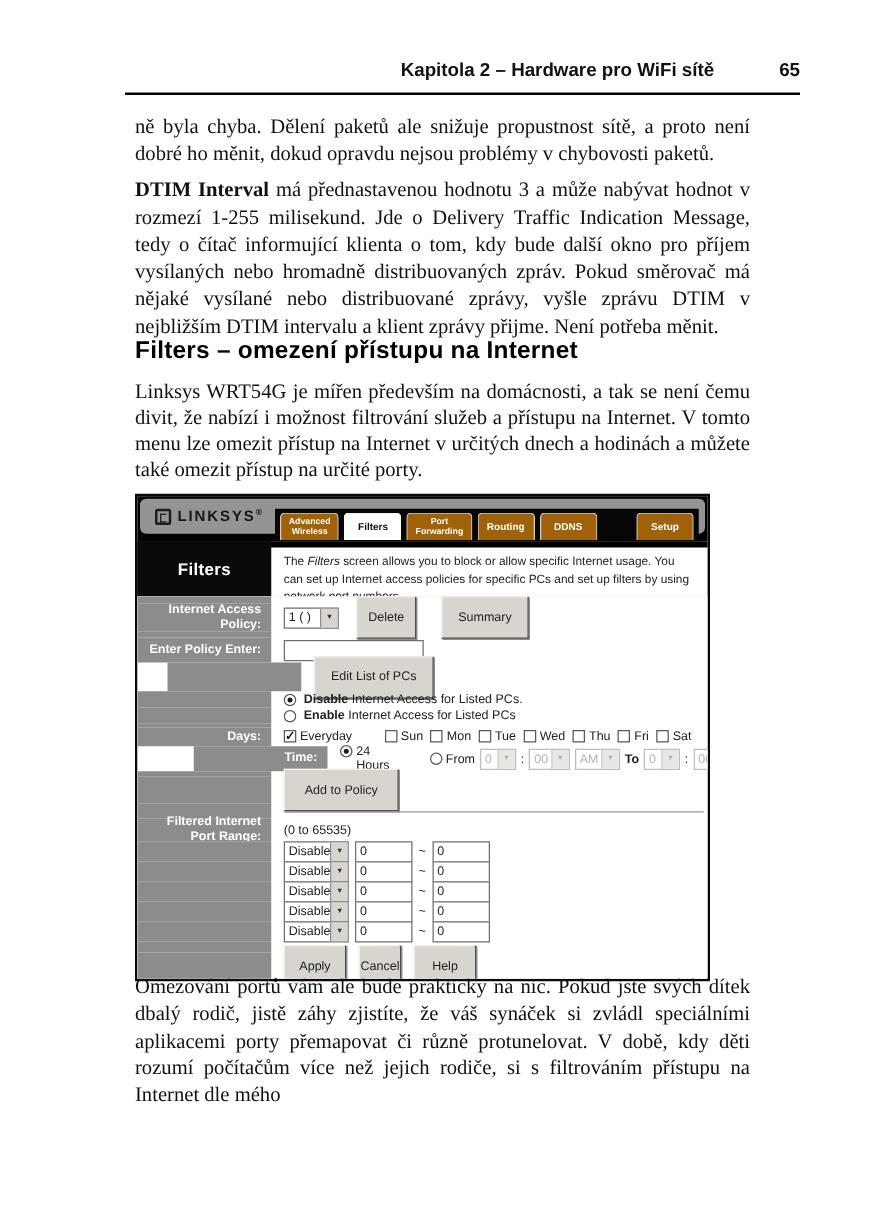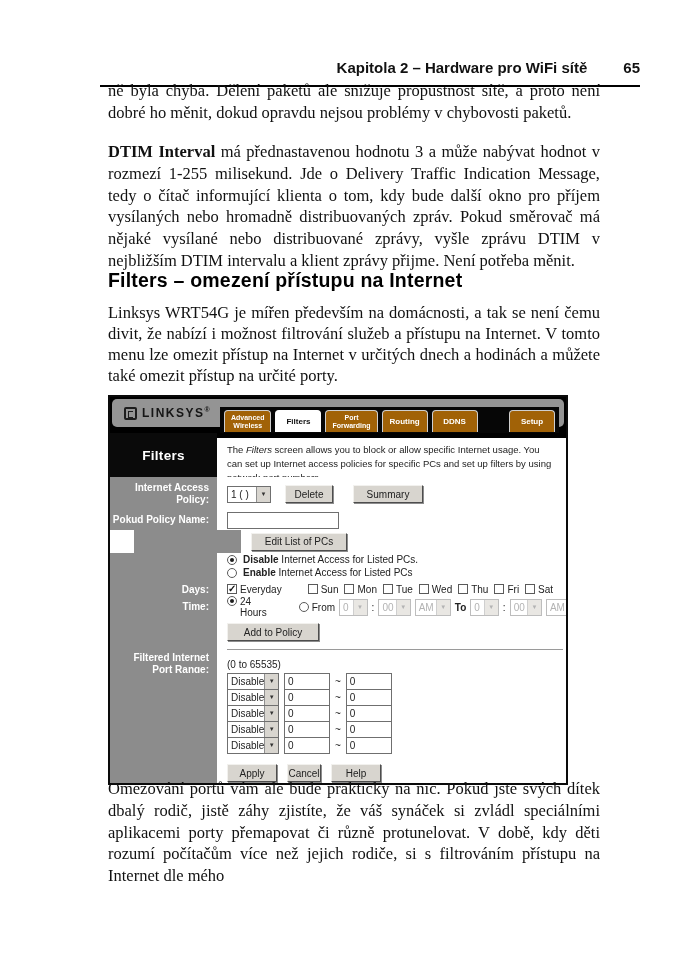--- a/index.html
+++ b/index.html
@@ -4,26 +4,26 @@
 <style>
   * { margin:0; padding:0; box-sizing:border-box; }
   html,body { background:#e8e8e8; }
   .page {
     position:relative; width:700px; height:968px; margin:0 auto;
     background:#ffffff; overflow:hidden;
     font-family:"Liberation Serif", serif; color:#111;
   }
   
   .bk-header {
-    position:absolute; left:100px; top:59px; width:540px;
+    position:absolute; left:100px; top:48px; width:540px;
     display:flex; justify-content:flex-end; align-items:baseline;
     border-bottom:2.5px solid #000; padding-bottom:9px;
     font-family:"Liberation Sans", sans-serif; font-weight:bold; font-size:15px;
   }
-  .bk-header .pgnum { margin-left:36px; }
+  .bk-header .pgnum { margin-left:52px; }
   .bk-par {
     position:absolute; left:108px; width:492px;
     font-size:16.5px; line-height:1.32; text-align:justify;
   }
   .bk-heading {
     position:absolute; left:108px; width:492px;
     font-family:"Liberation Sans", sans-serif; font-weight:bold; font-size:19.5px;
     letter-spacing:0.2px; color:#000;
   }
   
@@ -83,21 +83,21 @@
     padding-right:8px; color:#fff; font-weight:bold; font-size:10px; line-height:1.2;
     text-align:right;
   }
   .row-main { flex:1; display:flex; align-items:center; padding-left:10px; gap:6px; font-size:10px; color:#222; }
   .filler { flex:1; display:flex; }
   
   .btn {
     display:inline-flex; align-items:center; justify-content:center;
     background:#d8d5cf; color:#222; font-size:10px; font-family:"Liberation Sans",sans-serif;
     border:1px solid; border-color:#f2f1ee #4d4d4d #4d4d4d #f2f1ee;
-    box-shadow:1px 1px 0 #8d8d8d; height:18px; padding:0 10px; cursor:pointer;
+    box-shadow:1px 1px 0 #8d8d8d; height:18px; padding:16px 10px; cursor:pointer;
   }
   .sel {
     display:inline-flex; align-items:center; height:17px; background:#fff;
     border:1px solid #6f6f6f; font-size:10px; color:#222; padding-left:3px; cursor:pointer;
   }
   .sel .arrow {
     width:14px; align-self:stretch; margin-left:auto; background:#d8d5cf;
     border-left:1px solid #8f8f8f; display:flex; align-items:center; justify-content:center;
     color:#333;
   }
@@ -131,21 +131,21 @@
 </head>
 <body>
 
 <div class="page">
 
   <div class="bk-header">
     <span>Kapitola 2 – Hardware pro WiFi sítě</span>
     <span class="pgnum">65</span>
   </div>
 
-  <p class="bk-par" style="top:80px;font-family:Liberation Serif, serif;">ně byla chyba. Dělení paketů ale snižuje propustnost sítě, a proto není dobré ho měnit, dokud opravdu nejsou problémy v chybovosti paketů.</p>
+  <p class="bk-par" style="top:90px;font-family:Liberation Serif, serif;">ně byla chyba. Dělení paketů ale snižuje propustnost sítě, a proto není dobré ho měnit, dokud opravdu nejsou problémy v chybovosti paketů.</p>
 
   <p class="bk-par" style="top:141px;"><span class="lbl-strong">DTIM Interval</span><span> má přednastavenou hodnotu 3 a může nabývat hodnot v rozmezí 1-255 milisekund. Jde o Delivery Traffic Indication Message, tedy o čítač informující klienta o tom, kdy bude další okno pro příjem vysílaných nebo hromadně distribuovaných zpráv. Pokud směrovač má nějaké vysílané nebo distribuované zprávy, vyšle zprávu DTIM v nejbližším DTIM intervalu a klient zprávy přijme. Není potřeba měnit.</span></p>
 
   <h2 class="bk-heading" style="top:269px;">Filters – omezení přístupu na Internet</h2>
 
   <p class="bk-par" style="top:302px; line-height:1.28;">Linksys WRT54G je mířen především na domácnosti, a tak se není čemu divit, že nabízí i možnost filtrování služeb a přístupu na Internet. V tomto menu lze omezit přístup na Internet v určitých dnech a hodinách a můžete také omezit přístup na určité porty.</p>
 
   <div class="shot">
 
     <div class="rt-header">
@@ -205,21 +205,21 @@
           <button class="btn" style="width:70px;">Summary</button>
         </div>
       </div>
 
       <div class="row" style="height:5px;">
           <div class="row-label"></div>
           <div class="row-main"></div>
         </div>
 
       <div class="row" style="height:20px;">
-        <div class="row-label">Pokud Policy Name:</div>
+        <div class="row-label">Enter Policy Enter:</div>
         <div class="row-main">
           <span class="inp" style="width:112px;"></span>
         </div>
       </div>
 
       <div class="row" style="height:23px;margin-left:24px;">
         <div class="row-label"></div>
         <div class="row-main">
           <button class="btn" style="width:96px;">Edit List of PCs</button>
         </div>
@@ -278,21 +278,21 @@
               <span class="cbx"></span>
               <span>Fri</span>
             </span>
           <span class="dayitem">
               <span class="cbx"></span>
               <span>Sat</span>
             </span>
         </div>
       </div>
 
-      <div class="row" style="height:20px;">
+      <div class="row" style="height:20px;padding-left:45px;">
         <div class="row-label">Time:</div>
         <div class="row-main" style="gap:4px;">
           <span class="timeitem">
             <span class="radio checked"></span>
             <span>24 Hours</span>
           </span>
           <span class="gap14"></span>
           <span class="timeitem">
             <span class="radio"></span>
             <span>From</span>

